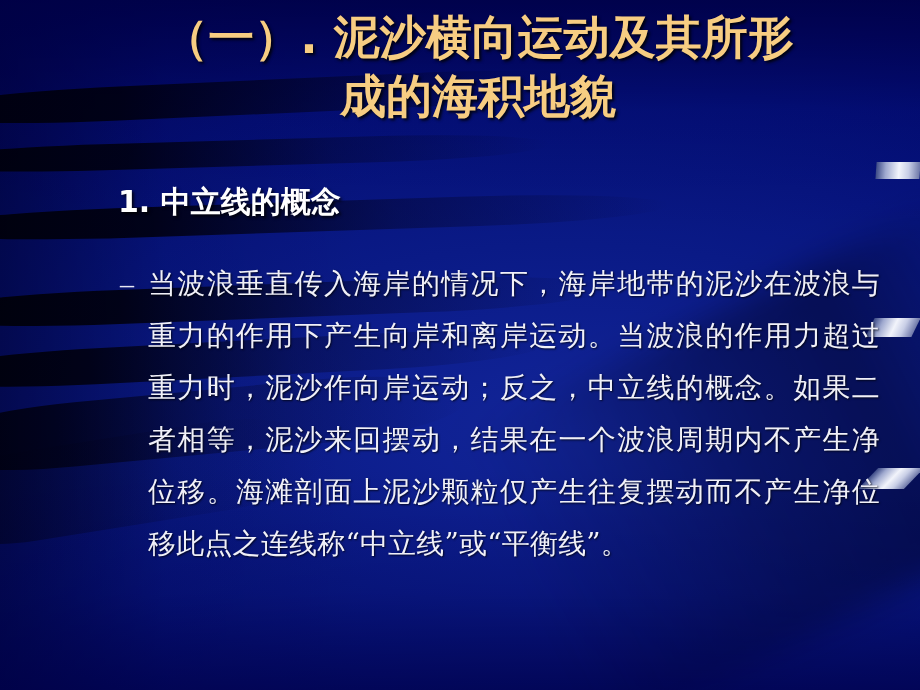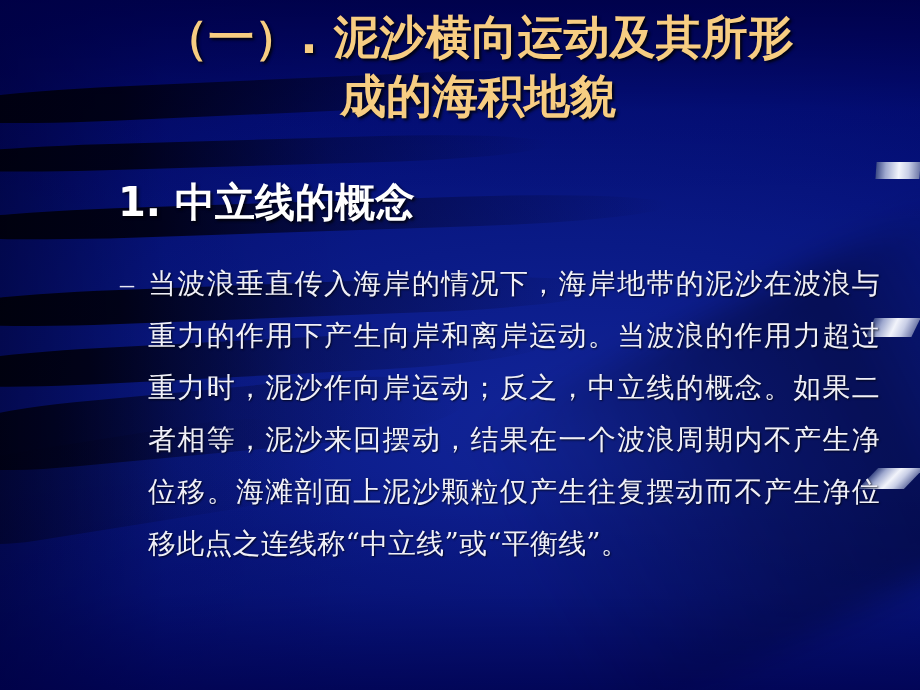--- a/index.html
+++ b/index.html
@@ -106,21 +106,21 @@
     white-space: pre-line;
   }
 
   .subtitle {
     position: absolute;
     left: 118px;
     top: 182px;
     color: #ffffff;
     font-family: "DejaVu Sans", "Liberation Sans", sans-serif;
     font-weight: bold;
-    font-size: 40px;
+    font-size: 30px;
     line-height: 40px;
     text-shadow: 2px 2px 3px rgba(0,0,0,0.8);
   }
 
   .body-block {
     position: absolute;
     left: 120px;
     top: 258px;
     width: 760px;
   }

